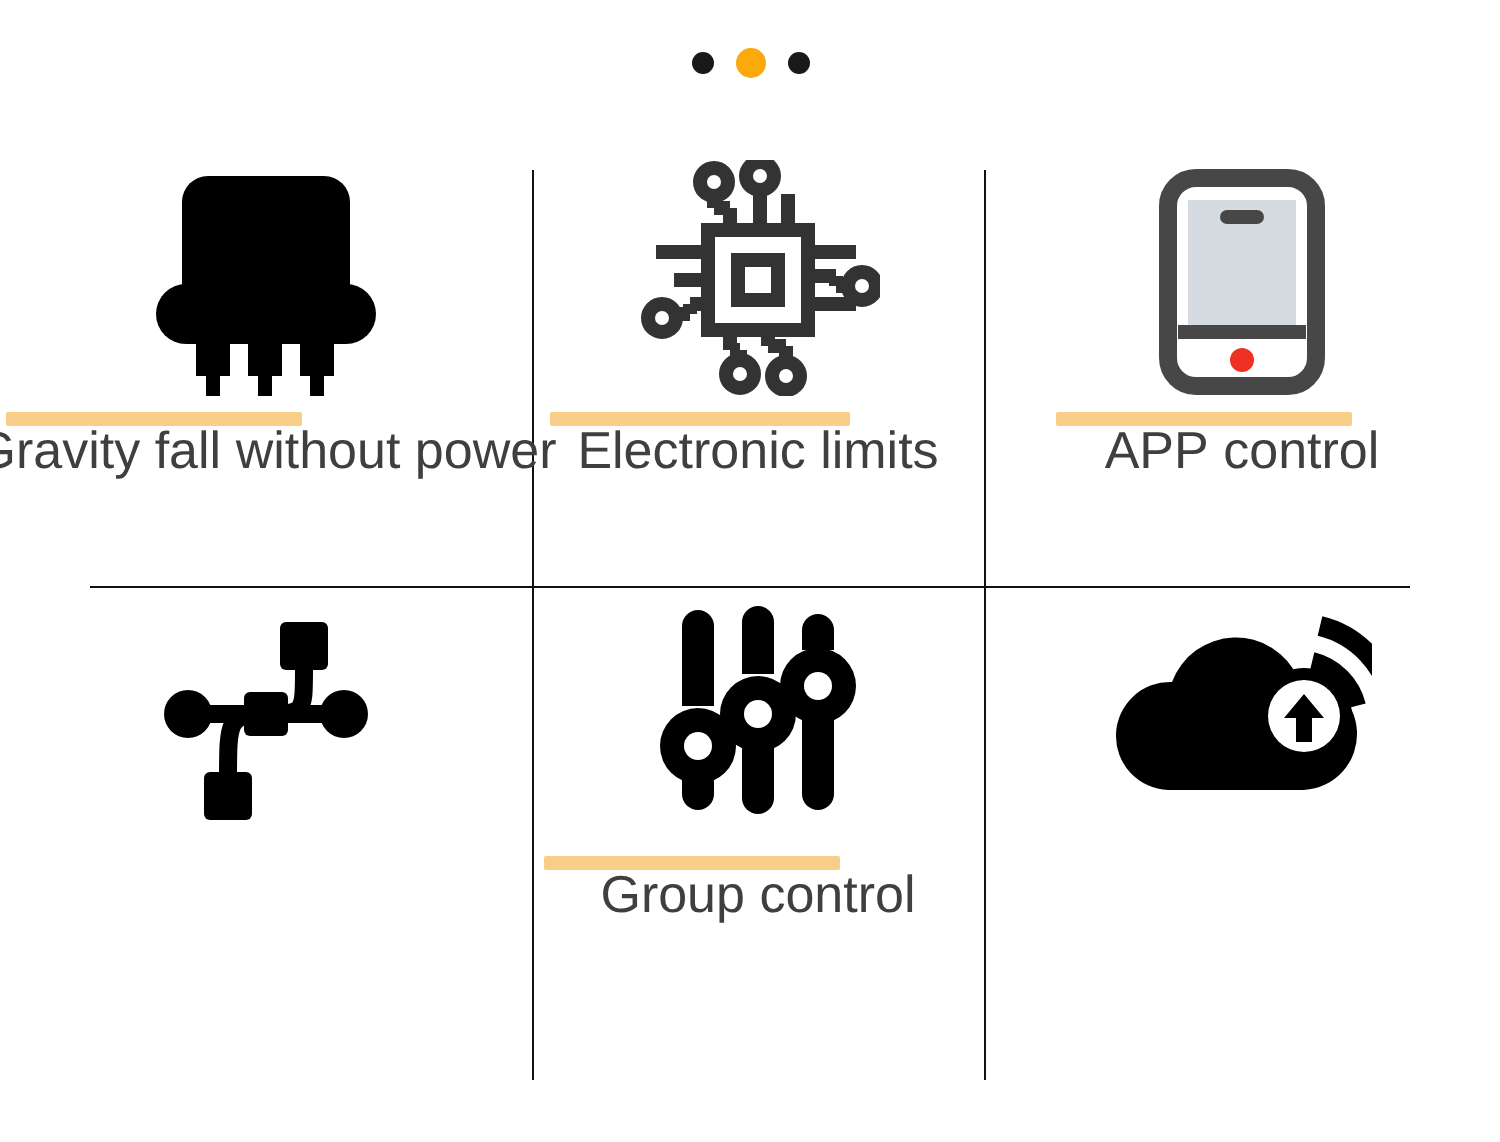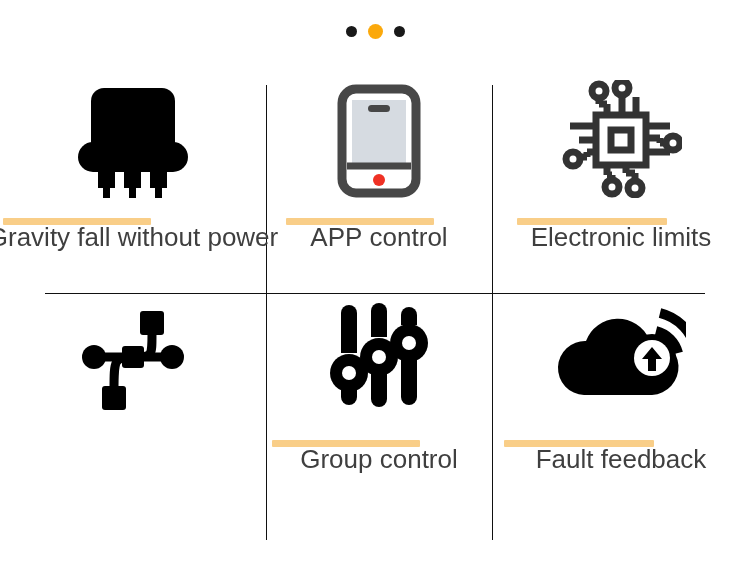--- a/index.html
+++ b/index.html
@@ -43,21 +43,21 @@
     text-align:center;
     color:#3f3f3f;
     font-size:26px;
     line-height:31px;
     position:relative;
     margin-top:8px;
     white-space:nowrap;
   }
   .cap-line{position:relative;display:inline-block;}
   .cap-line.l1{z-index:2;}
-  .cap-line.l2{z-index:2;margin-top:12px;}
+  .cap-line.l2{z-index:2;}
   
   .bar{
     position:absolute;
     height:7px;
     background:#F9CE88;
     z-index:1;
     border-radius:1px;
   }
 
   
@@ -90,37 +90,20 @@
         <rect x="76" y="84" width="17" height="24" fill="#000"></rect>
         <rect x="29" y="102" width="7" height="16" fill="#000"></rect>
         <rect x="55" y="102" width="7" height="16" fill="#000"></rect>
         <rect x="81" y="102" width="7" height="16" fill="#000"></rect>
       </svg>
     </div>
     <div class="caption">
       <span class="bar" style="left: 15px; bottom: 28px; width: 148px; background: rgb(249, 206, 136);"></span>
       <div class="cap-line l1">Gravity fall</div>
       <div class="cap-line l2">without power</div>
-    </div>
-  </div>
-
-  <div class="cell row1">
-    <div class="icon-box">
-      <svg width="84" height="114" viewBox="0 0 84 114" aria-hidden="true">
-        <rect x="5" y="5" width="74" height="104" rx="14" fill="#fff" stroke="#474747" stroke-width="9"></rect>
-        <rect x="15" y="16" width="54" height="66" fill="#d6dbe1"></rect>
-        <rect x="31" y="21" width="22" height="7" rx="3.5" fill="#474747"></rect>
-        <line x1="10" y1="82" x2="74" y2="82" stroke="#474747" stroke-width="7"></line>
-        <circle cx="42" cy="96" r="6" fill="#ef3124"></circle>
-      </svg>
-    </div>
-    <div class="caption">
-      <span class="bar" style="left: -24px; bottom: 28px; width: 148px; background: rgb(249, 206, 136);"></span>
-      <div class="cap-line l1">APP</div>
-      <div class="cap-line l2">control</div>
     </div>
   </div>
 
   <div class="cell row1">
     <div class="icon-box">
       <svg width="122" height="118" viewBox="0 0 122 118" aria-hidden="true">
         <g fill="none" stroke="#333" stroke-width="7">
           <rect x="36" y="35" width="50" height="50"></rect>
           <rect x="51" y="50" width="20" height="20"></rect>
 
@@ -157,20 +140,37 @@
         </g>
       </svg>
     </div>
     <div class="caption">
       <span class="bar" style="left: -14px; bottom: 28px; width: 150px; background: rgb(249, 206, 136);"></span>
       <div class="cap-line l1">Electronic</div>
       <div class="cap-line l2">limits</div>
     </div>
   </div>
 
+  <div class="cell row1">
+    <div class="icon-box">
+      <svg width="84" height="114" viewBox="0 0 84 114" aria-hidden="true">
+        <rect x="5" y="5" width="74" height="104" rx="14" fill="#fff" stroke="#474747" stroke-width="9"></rect>
+        <rect x="15" y="16" width="54" height="66" fill="#d6dbe1"></rect>
+        <rect x="31" y="21" width="22" height="7" rx="3.5" fill="#474747"></rect>
+        <line x1="10" y1="82" x2="74" y2="82" stroke="#474747" stroke-width="7"></line>
+        <circle cx="42" cy="96" r="6" fill="#ef3124"></circle>
+      </svg>
+    </div>
+    <div class="caption">
+      <span class="bar" style="left: -24px; bottom: 28px; width: 148px; background: rgb(249, 206, 136);"></span>
+      <div class="cap-line l1">APP</div>
+      <div class="cap-line l2">control</div>
+    </div>
+  </div>
+
   <div class="cell row2">
     <div class="icon-box">
       <svg width="110" height="118" viewBox="0 0 110 118" aria-hidden="true">
         <g fill="none" stroke="#000" stroke-width="9">
           <path d="M55 59 C74 59 74 59 74 36"></path>
           <path d="M55 59 C36 59 36 62 36 92"></path>
           <line x1="20" y1="59" x2="55" y2="59"></line>
           <line x1="55" y1="59" x2="90" y2="59"></line>
         </g>
         <rect x="44" y="48" width="22" height="22" rx="3" fill="#000"></rect>
@@ -219,24 +219,19 @@
         <path d="M28 94 a27 27 0 0 1 2 -54 a34 34 0 0 1 63 -2 a25 25 0 0 1 3 56 z" fill="#000"></path>
         <circle cx="96" cy="57" r="24" fill="#000"></circle>
         <circle cx="96" cy="57" r="18" fill="#fff"></circle>
         <path d="M96 46 l10 12 h-6 v12 h-8 v-12 h-6 z" fill="#000"></path>
         <g fill="none" stroke="#000" stroke-width="10" stroke-linecap="butt">
           <path d="M100 30 a30 30 0 0 1 22 22"></path>
           <path d="M104 12 a48 48 0 0 1 36 38"></path>
         </g>
       </svg>
     </div>
-    <div class="caption">
-      <span class="bar" style="left: -32px; bottom: 28px; width: 150px; background: rgb(249, 206, 136);"></span>
-      <div class="cap-line l1">Fault</div>
-      <div class="cap-line l2">feedback</div>
-    </div>
   </div>
 
 </div>
 
 <div class="vline" id="vline-1"></div>
 <div class="vline" id="vline-2"></div>
 <div class="hline" id="hline-1"></div>
 
 </body></html>

